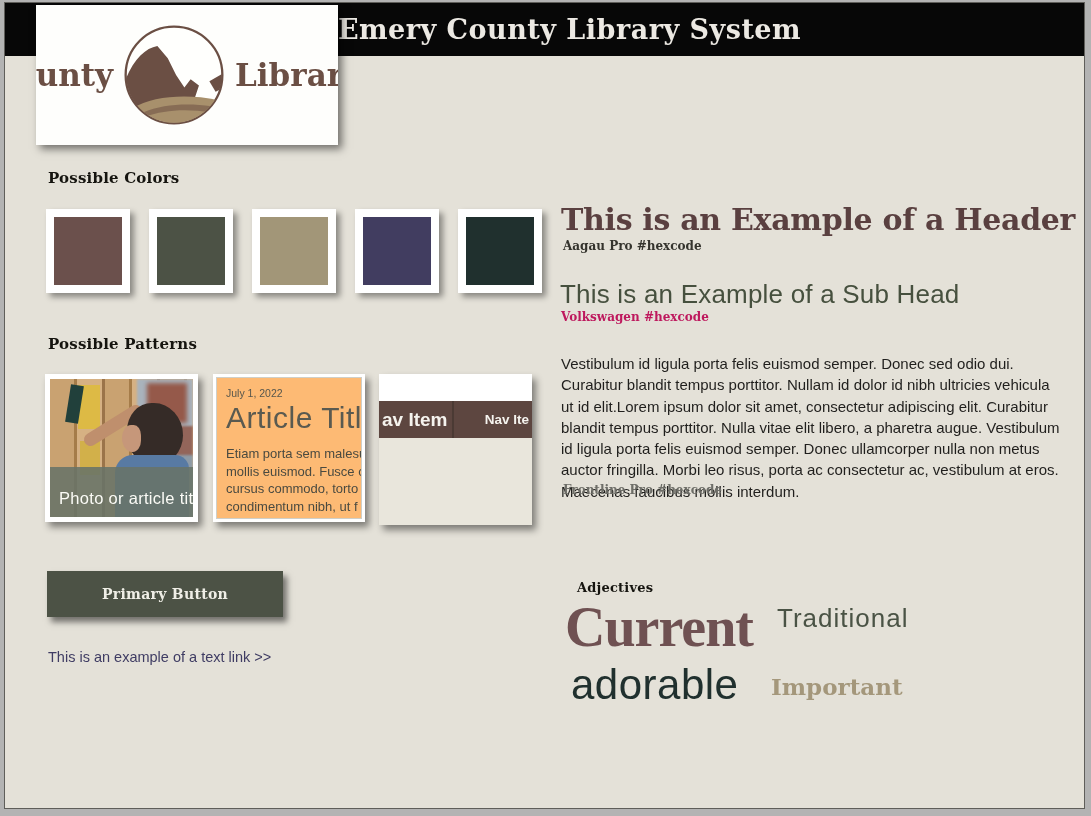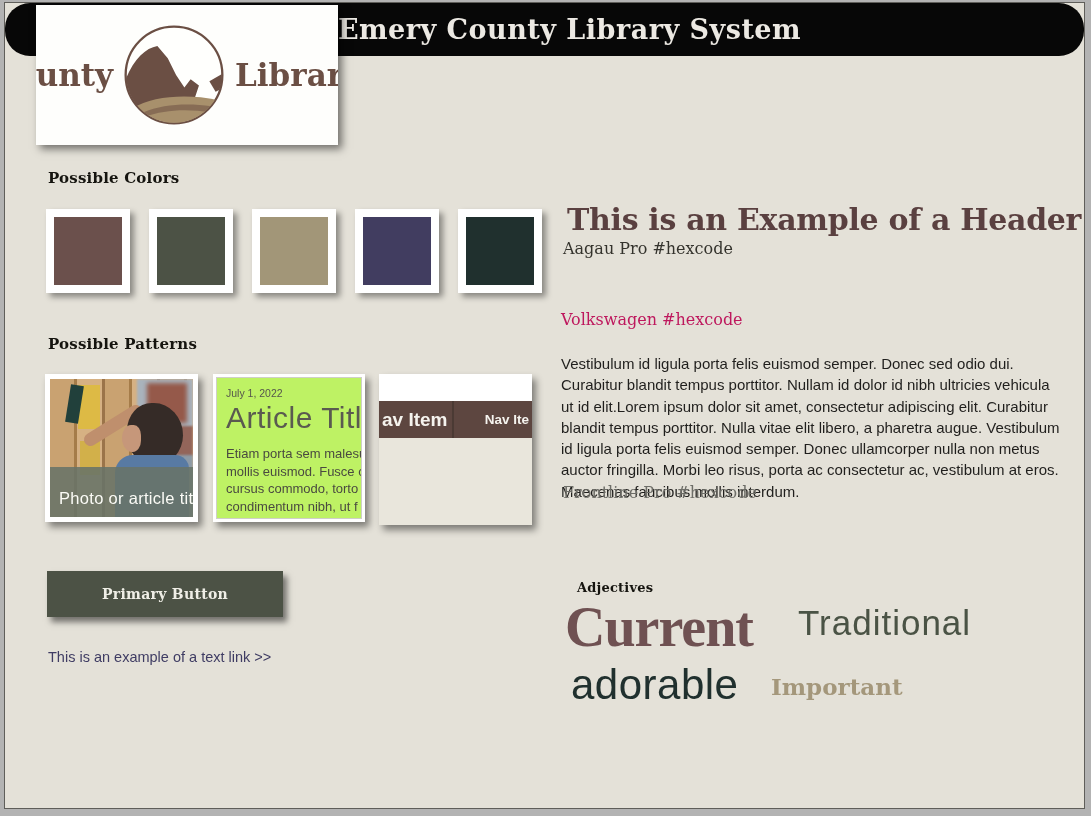--- a/index.html
+++ b/index.html
@@ -2,21 +2,21 @@
 <html><head>
 <meta charset="utf-8">
 <style>
   * { margin:0; padding:0; box-sizing:border-box; }
   html,body { width:1091px; height:816px; background:#b3b3b3; font-family:"Liberation Sans",sans-serif; }
   #page { position:relative; width:1091px; height:816px; background:#b3b3b3; overflow:hidden; }
   #canvas { position:absolute; left:4px; top:2px; width:1081px; height:807px;
             border:1px solid #5f5e5a; background:#e4e1d8; overflow:hidden; }
 
   
-  .topbar { position:absolute; left:0; top:0; width:100%; height:53px; background:#070707;border-radius:25px; }
+  .topbar { position:absolute; left:0; top:0; width:100%; height:53px; background:#070707; }
   .topbar-title { width:100%; line-height:53px; text-align:center;
     font-family:"DejaVu Serif",serif; font-weight:bold; font-size:27px;
     color:#ece9e3; letter-spacing:.5px; padding-left:50px; }
 
   
   .logo-card { position:absolute; left:31px; top:2px; width:302px; height:140px;
     background:#fefefc; box-shadow:4px 4px 8px rgba(0,0,0,.5); overflow:hidden; z-index:5; }
   .logo-row { position:absolute; left:-6px; top:0; width:316px; height:100%;
     display:flex; align-items:center; justify-content:center; gap:9px; }
   .logo-text { font-family:"DejaVu Serif",serif; font-weight:bold; font-size:31px;
@@ -52,21 +52,21 @@
     border-radius:46% 54% 50% 50%; }
   .ph-face { position:absolute; right:52px; top:46px; width:19px; height:27px; background:#c6977a;
     border-radius:50% 40% 45% 55%; }
   .ph-body { position:absolute; right:4px; top:76px; width:74px; height:70px; background:#587aa3;
     border-radius:18px 14px 0 0; }
   .photo-caption-bar { position:absolute; left:0; right:0; bottom:0; height:50px;
     background:rgba(104,115,104,.88); }
   .photo-caption { position:absolute; left:9px; bottom:9px; color:#fbfbf6; font-size:16.5px;
     letter-spacing:.3px; white-space:nowrap; }
 
-  .article-inner { position:absolute; inset:3px; border:1px solid #cfcfc8; background:#bef264;
+  .article-inner { position:absolute; inset:3px; border:1px solid #cfcfc8; background:#fdba74;
     overflow:hidden; padding:9px 0 0 9px; }
   .article-date { font-size:10.5px; color:#56564c; white-space:nowrap; }
   .article-title { font-size:30px; color:#5a5a50; white-space:nowrap; margin:2px 0 10px; letter-spacing:.5px; }
   .article-line { font-size:13px; color:#4a4a40; line-height:1.35; white-space:nowrap; }
 
   .nav-top { position:absolute; left:0; top:0; right:0; height:27px; background:#ffffff; }
   .nav-bar { position:absolute; left:0; top:27px; right:0; height:37px; overflow:hidden; }
   .nav-item-left { position:absolute; left:3px; top:0; line-height:37px; color:#f5f3ee;
     font-size:19px; font-weight:bold; white-space:nowrap; }
   .nav-item-right { position:absolute; right:3px; top:0; line-height:37px; color:#f5f3ee;
@@ -80,31 +80,31 @@
     box-shadow:4px 5px 6px rgba(0,0,0,.5); }
   .btn-primary { left:42px; color:#efeee6; }
   .btn-secondary { left:299px; color:#e9e9e0; text-shadow:1px 1px 2px rgba(50,50,50,.55); }
 
   .text-link { position:absolute; left:43px; top:646px; font-size:14.5px; cursor:pointer;
     white-space:nowrap; }
 
   
   .type-header { position:absolute; left:556px; top:199px; font-family:"DejaVu Serif",serif;
     font-weight:bold; font-size:30px; letter-spacing:-.3px; white-space:nowrap; }
-  .font-label { position:absolute; font-family:"DejaVu Serif",serif; font-weight:normal;
-    font-size:16px; white-space:nowrap; }
+  .font-label { position:absolute; font-family:"DejaVu Serif",serif; font-weight:bold;
+    font-size:12px; white-space:nowrap; }
   .type-subhead { position:absolute; left:555px; top:276px; font-size:26px; color:#46503e;
     white-space:nowrap; letter-spacing:.2px; }
   .type-body { position:absolute; left:556px; top:350px; width:504px; font-size:15px;
     line-height:1.42; color:#201f1d; }
 
   
   .adj-current { position:absolute; left:560px; top:592px; font-family:Liberation Serif, serif;
     font-weight:bold; font-size:56px; letter-spacing:-1px; }
-  .adj-traditional { position:absolute; left:793px; top:600px; font-size:35px; letter-spacing:1px; }
+  .adj-traditional { position:absolute; left:772px; top:600px; font-size:26px; letter-spacing:1px; }
   .adj-adorable { position:absolute; left:566px; top:658px; font-size:42px; letter-spacing:.5px; }
   .adj-important { position:absolute; left:766px; top:670px; font-family:"DejaVu Serif",serif;
     font-weight:bold; font-size:23px; }
 </style>
 </head>
 <body>
 
 <div id="page">
   <div id="canvas">
 
@@ -189,23 +189,24 @@
         <span class="nav-divider"></span>
         <span class="nav-item-right">Nav Ite</span>
       </div>
       <div class="nav-body"></div>
     </div>
 
     <button class="btn btn-primary" style="background: rgb(76, 82, 69);">Primary Button</button>
 
     <div class="text-link" style="color: rgb(63, 60, 99);">This is an example of a text link &gt;&gt;</div>
 
-    <div class="type-header" style="color: rgb(90, 64, 64); margin-left: 6px;">This is an Example of a Header</div>
+    <div class="type-header" style="color: rgb(90, 64, 64);">This is an Example of a Header</div>
     <div class="font-label" style="left: 558px; top: 236px; color: rgb(52, 51, 45);">Aagau Pro #hexcode</div>
 
+    <div class="type-subhead" style="color: rgb(70, 80, 62);">This is an Example of a Sub Head</div>
     <div class="font-label" style="left: 556px; top: 307px; color: #be185d;">Volkswagen #hexcode</div>
 
     <div class="type-body">Vestibulum id ligula porta felis euismod semper. Donec sed odio dui. Curabitur blandit tempus porttitor. Nullam id dolor id nibh ultricies vehicula ut id elit.Lorem ipsum dolor sit amet, consectetur adipiscing elit. Curabitur blandit tempus porttitor. Nulla vitae elit libero, a pharetra augue. Vestibulum id ligula porta felis euismod semper. Donec ullamcorper nulla non metus auctor fringilla. Morbi leo risus, porta ac consectetur ac, vestibulum at eros. Maecenas faucibus mollis interdum.</div>
     <div class="font-label" style="left: 558px; top: 480px; color: rgb(110, 110, 104);">Frontline Pro #hexcode</div>
 
     <div class="section-label" style="left:572px; top:577px; font-size:13px;">Adjectives</div>
     <div class="adj-current" style="color: rgb(111, 81, 82);">Current</div>
     <div class="adj-traditional" style="color: rgb(74, 83, 69);">Traditional</div>
     <div class="adj-adorable" style="color: rgb(32, 48, 46);">adorable</div>
     <div class="adj-important" style="color: rgb(164, 151, 123);">Important</div>

